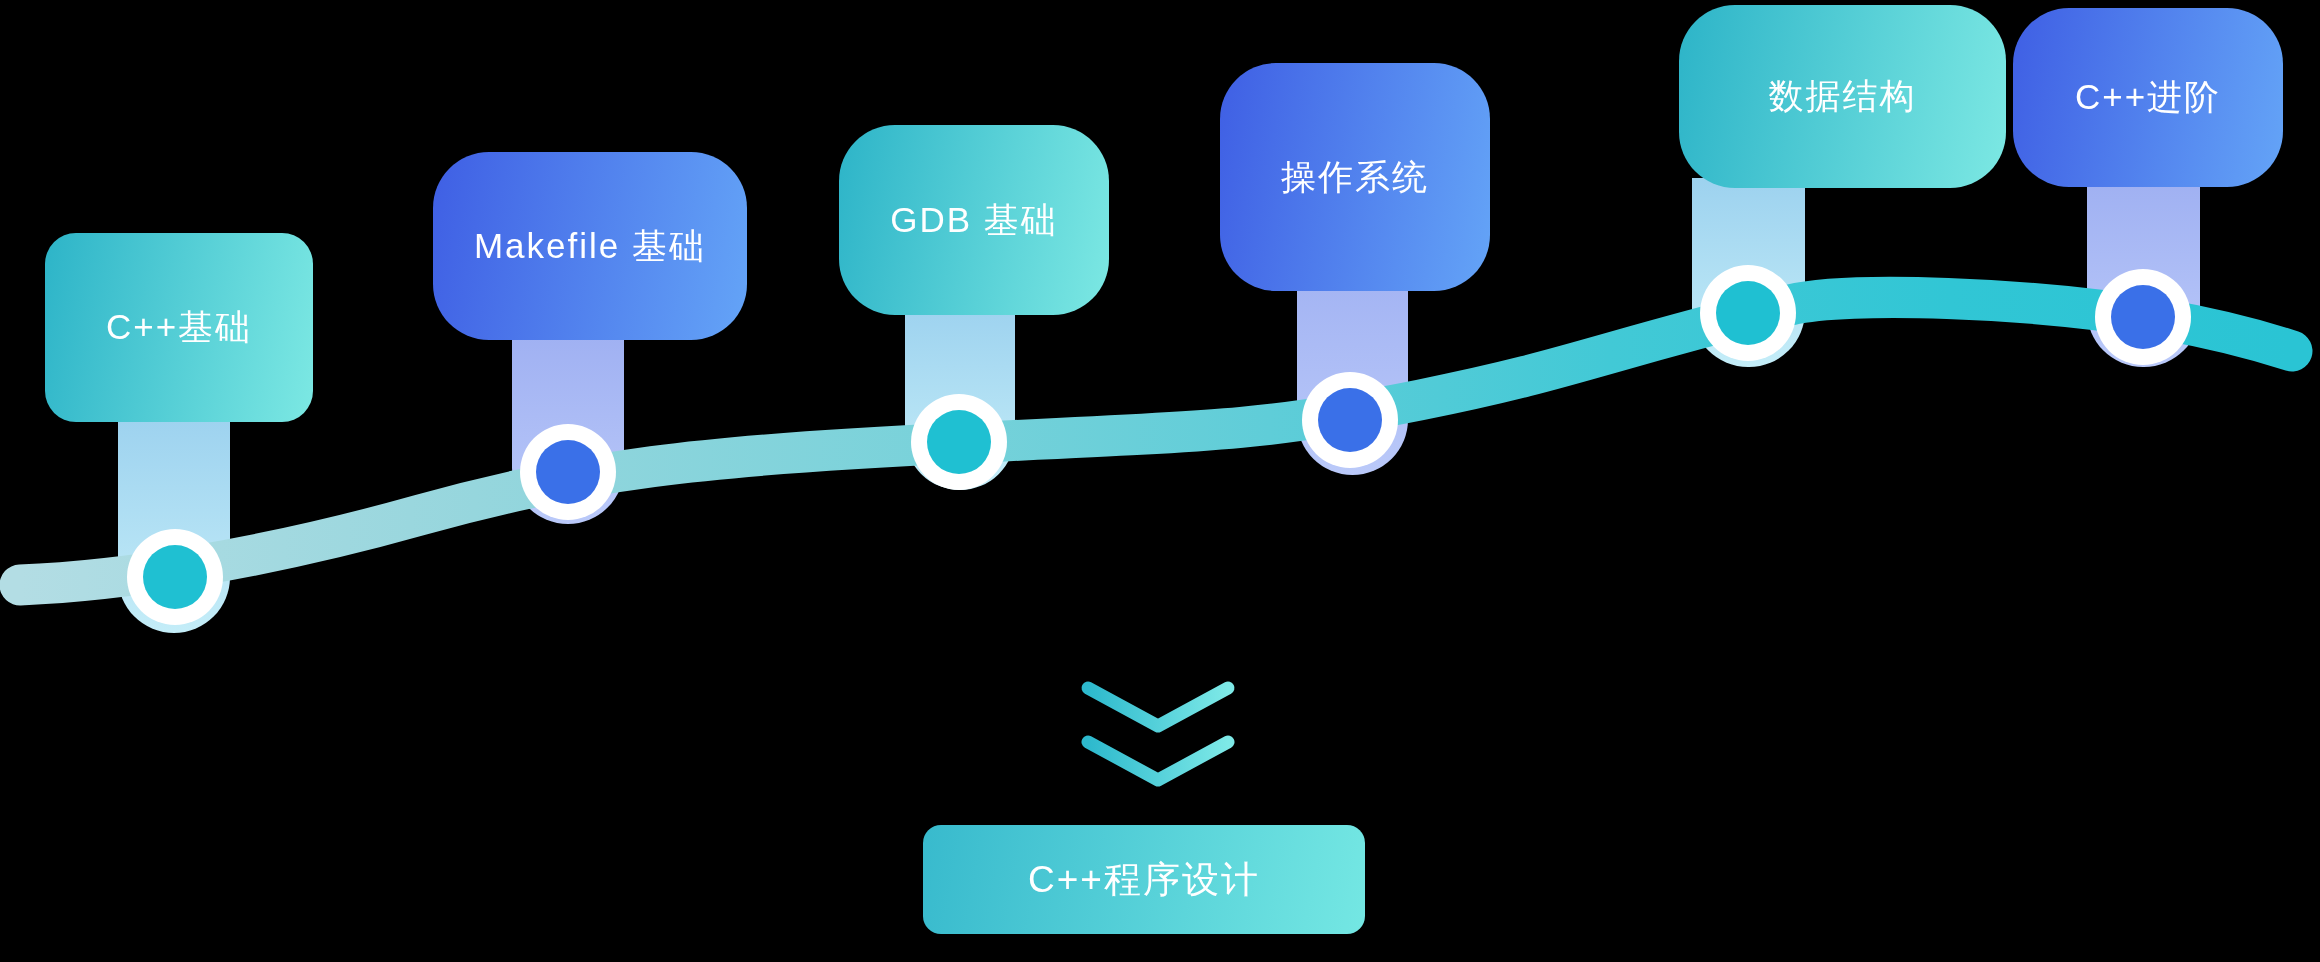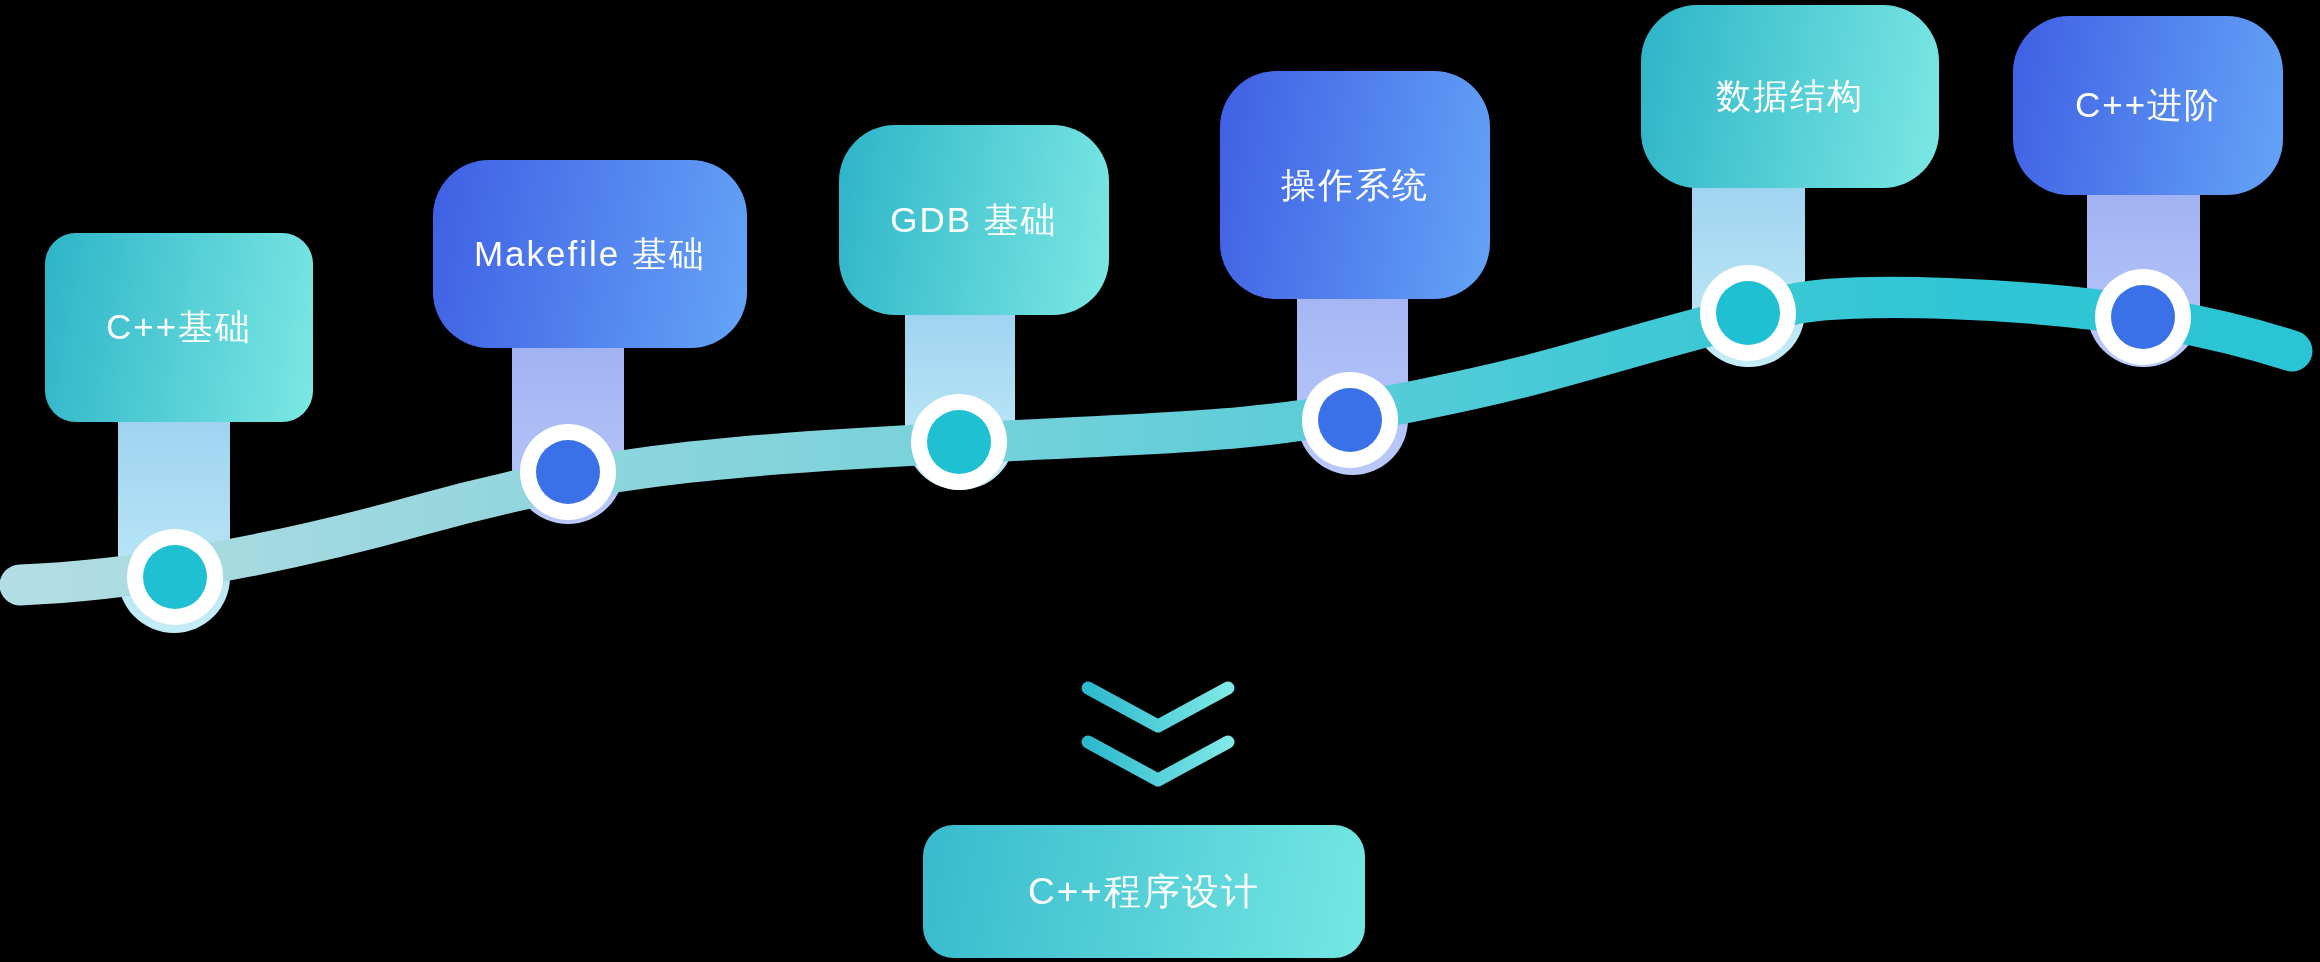--- a/index.html
+++ b/index.html
@@ -12,21 +12,21 @@
   }
   
   .box{
     position:absolute;
     border-radius:56px;
     display:flex;align-items:center;justify-content:center;
     color:#fff;font-size:35px;font-weight:500;letter-spacing:2px;
     z-index:4;white-space:nowrap;
   }
   .theme-teal .box{background:linear-gradient(100deg,#2db4c8 0%,#7ce8e3 100%);}
-  .theme-blue .box{background:linear-gradient(100deg,#3f5fe4 0%,#64a4f7 100%);margin-top:8px;}
+  .theme-blue .box{background:linear-gradient(100deg,#3f5fe4 0%,#64a4f7 100%);}
   .stem{
     position:absolute;z-index:1;
     border-bottom-left-radius:56px;border-bottom-right-radius:56px;
   }
   .theme-teal .stem{background:linear-gradient(180deg,#9dd2ef 0%,#c4edf8 100%);}
   .theme-blue .stem{background:linear-gradient(180deg,#9fb0f2 0%,#bac9f9 100%);}
   .node{
     position:absolute;z-index:3;
     width:96px;height:96px;border-radius:50%;background:#fff;
     display:flex;align-items:center;justify-content:center;
@@ -41,34 +41,34 @@
   .m1 .node{left:127px; top:529px;}
   .m2 .box {left:433px; top:152px; width:314px; height:188px;}
   .m2 .stem{left:512px; top:330px; width:112px; height:194px;}
   .m2 .node{left:520px; top:424px;}
   .m3 .box {left:827px; top:125px; width:270px; height:190px;margin-left:12px;}
   .m3 .stem{left:905px; top:305px; width:110px; height:185px;}
   .m3 .node{left:911px; top:394px;}
   .m4 .box {left:1220px;top:63px;  width:270px; height:228px;}
   .m4 .stem{left:1297px;top:242px; width:111px; height:233px;}
   .m4 .node{left:1302px;top:372px;}
-  .m5 .box {left:1641px;top:5px;   width:298px; height:183px;}
+  .m5 .box {left:1679px;top:5px;   width:327px; height:183px;}
   .m5 .stem{left:1692px;top:178px; width:113px; height:189px;}
   .m5 .node{left:1700px;top:265px;}
   .m6 .box {left:2013px;top:8px;   width:270px; height:179px;}
   .m6 .stem{left:2087px;top:177px; width:113px; height:190px;}
   .m6 .node{left:2095px;top:269px;}
 
   
   #curve-svg{position:absolute;left:0;top:0;z-index:2;}
 
   
   .summary-box{
-    position:absolute;left:923px;top:825px;width:442px;height:133px;
-    border-radius:31px;z-index:4;
+    position:absolute;left:923px;top:825px;width:442px;height:109px;
+    border-radius:18px;z-index:4;
     background:linear-gradient(100deg,#38bacd 0%,#74e7e3 100%);
     display:flex;align-items:center;justify-content:center;
     color:#fff;font-size:37px;font-weight:500;letter-spacing:2px;white-space:nowrap;
   }
 </style>
 </head>
 <body>
 
 <div id="canvas">
 

